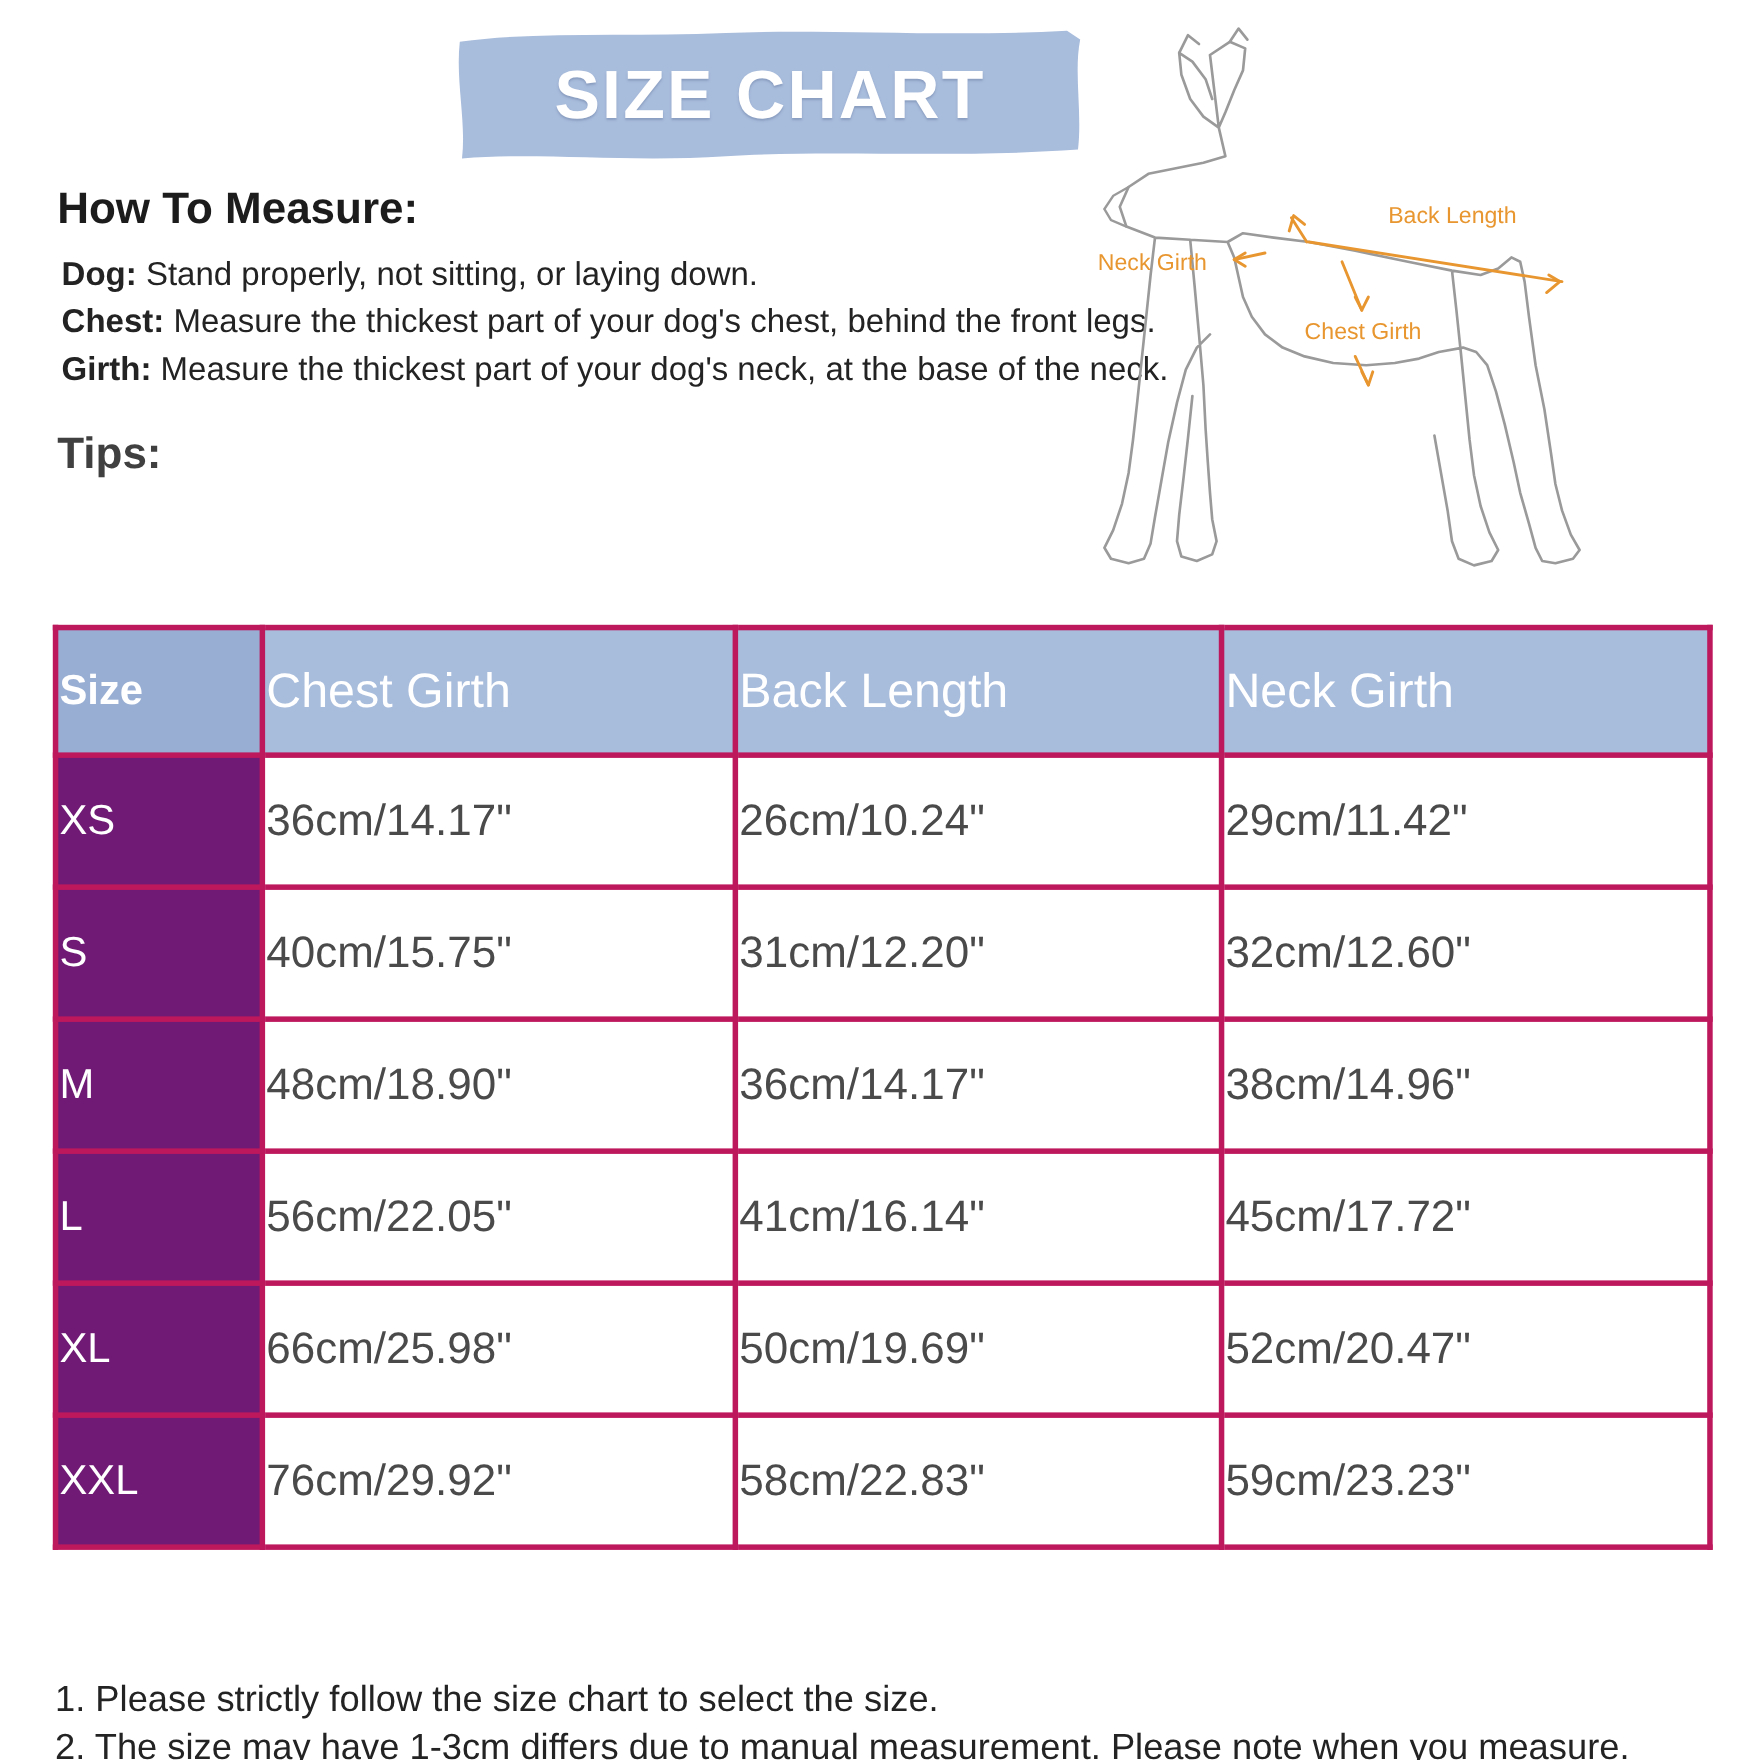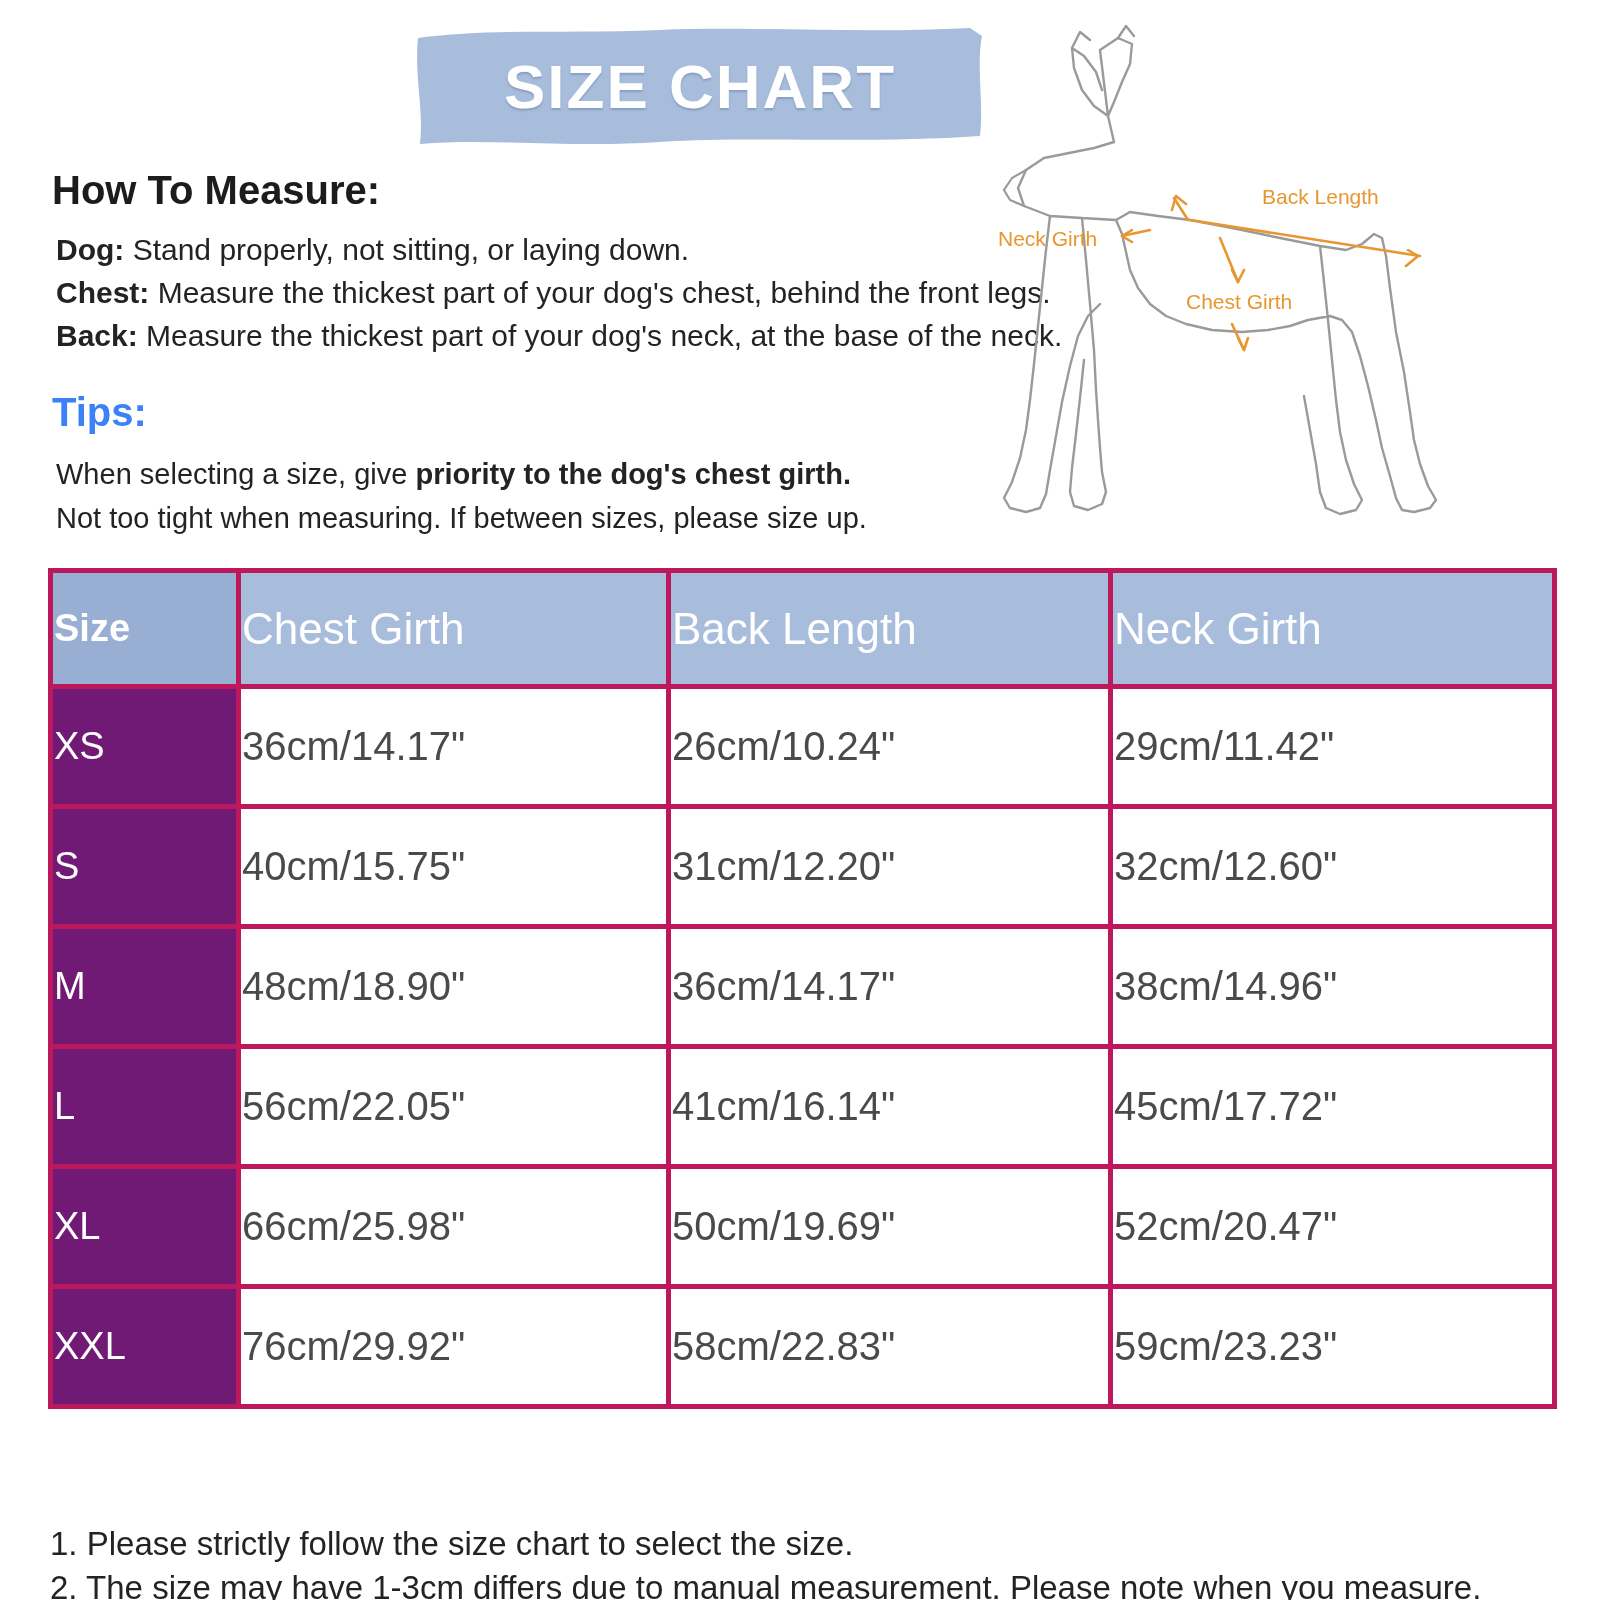--- a/index.html
+++ b/index.html
@@ -64,21 +64,21 @@
     color: #232323;
   }
   .howto-lines .lbl { font-weight: bold; }
 
   .tips-title {
     position: absolute;
     left: 52px;
     top: 390px;
     font-size: 40px;
     font-weight: bold;
-    color: #3b82f6;
+    color: #404040;
   }
   .tips-lines {
     position: absolute;
     left: 56px;
     top: 452px;
     width: 1080px;
     font-size: 29px;
     line-height: 44px;
     color: #232323;
   }
@@ -172,32 +172,26 @@
   <div class="howto-lines">
     <div>
       <span class="lbl">Dog:</span>
       <span>Stand properly, not sitting, or laying down.</span>
     </div>
     <div>
       <span class="lbl">Chest:</span>
       <span>Measure the thickest part of your dog's chest, behind the front legs.</span>
     </div>
     <div>
-      <span class="lbl">Back:</span>
+      <span class="lbl">Girth:</span>
       <span>Measure the thickest part of your dog's neck, at the base of the neck.</span>
     </div>
   </div>
 
   <div class="tips-title">Tips:</div>
-  <div class="tips-lines">
-    <div>
-      <span>When selecting a size, give </span><b>priority to the dog's chest girth.</b>
-    </div>
-    <div>Not too tight when measuring. If between sizes, please size up.</div>
-  </div>
 
   <div class="dog-wrap">
     <svg width="580" height="520" viewBox="0 0 580 520">
       <path fill="none" stroke="#9a9a9a" stroke-width="2.4" stroke-linejoin="round" stroke-linecap="round" d="M110,30 L118,96 L124,122 L104,128 L54,138 L36,150 L28,168 L34,186 L60,196 L92,198
            L126,200 L140,192 L168,196 L200,200 L242,208 L290,218 L330,226 L356,230
            L372,224 L384,214 L392,218 L396,236 L400,268 L406,312 L414,352 L420,392
            L424,420 L430,444 L438,466 L446,480 L440,488 L424,492 L412,490 L406,478
            L400,456 L392,428 L386,400 L378,366 L370,336 L362,312 L352,300 L340,296
            L318,300 L300,306 L278,310 L252,312 L222,310 L196,304 L176,296 L160,284
            L148,268 L140,250 L136,232 L132,214 L126,200

